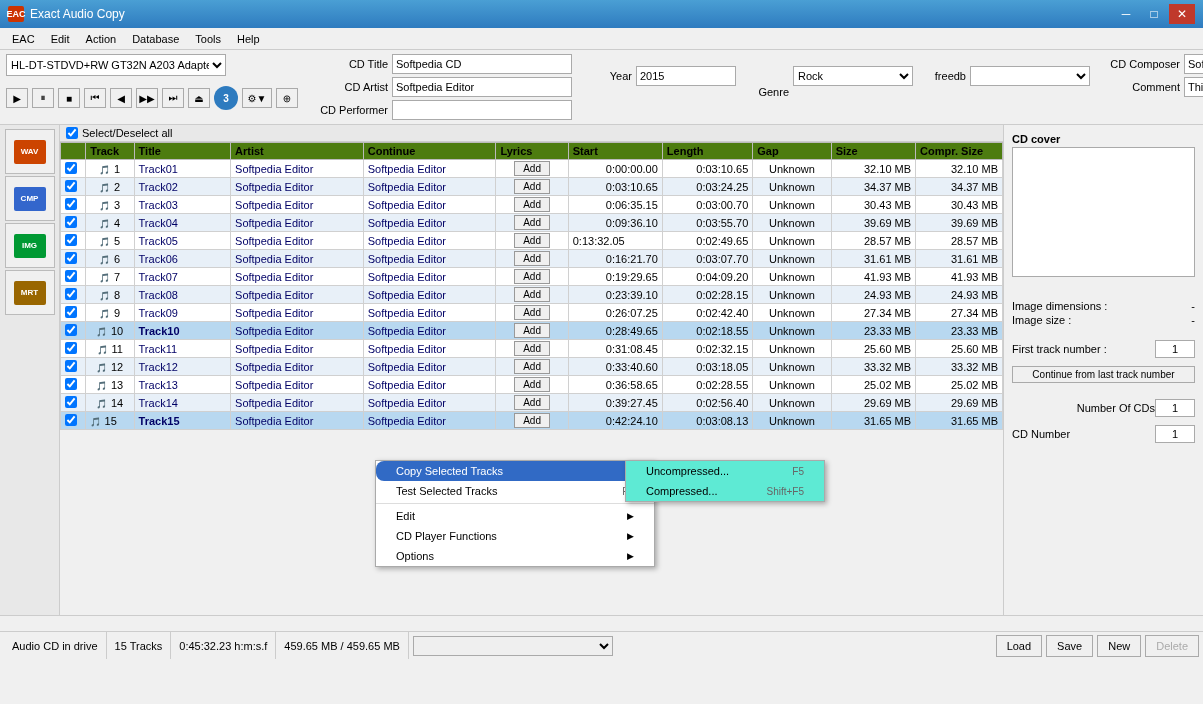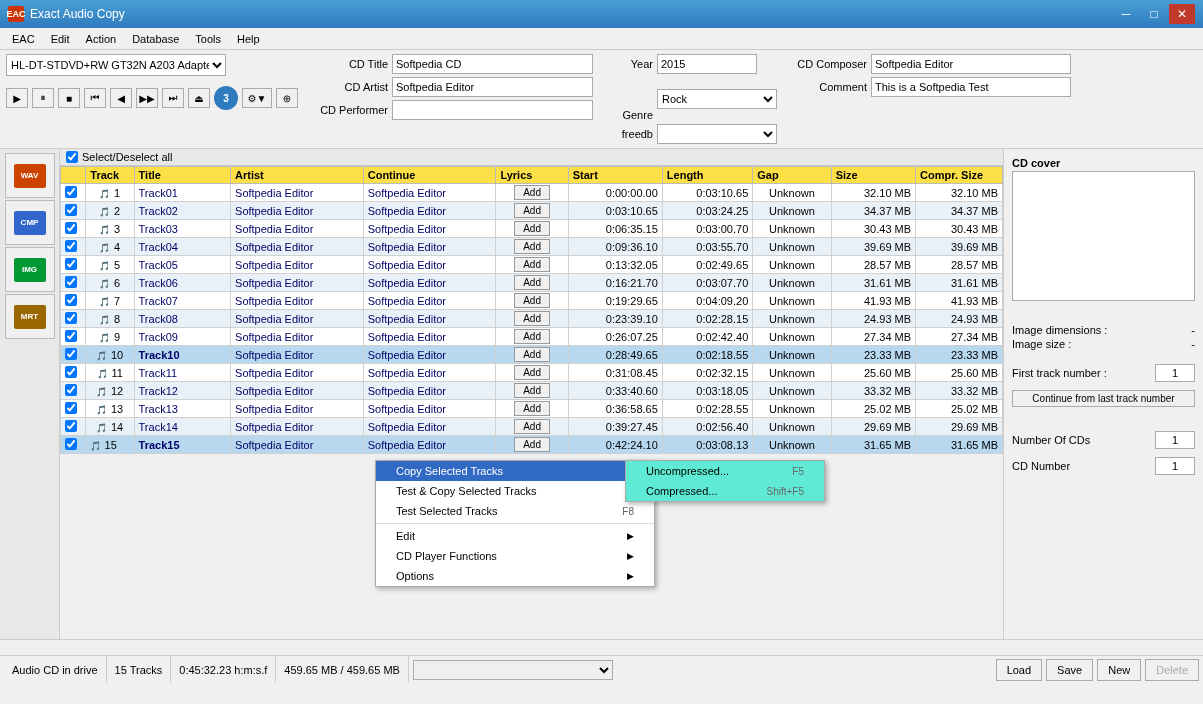--- a/index.html
+++ b/index.html
@@ -20,21 +20,21 @@
 
     
     #toolbar-area { background: #f0f0f0; padding: 4px 8px; border-bottom: 1px solid #ccc; }
     
     
     #drive-row { display: flex; align-items: center; gap: 8px; margin-bottom: 4px; }
     #drive-select { width: 220px; height: 22px; font-size: 11px; border: 1px solid #aaa; background: white; }
     .cd-info-row { display: flex; align-items: center; gap: 4px; }
     .cd-label { width: 80px; font-size: 11px; text-align: right; }
     .cd-input { height: 20px; font-size: 11px; border: 1px solid #aaa; background: white; padding: 1px 3px; }
-    .cd-input-md { width: 201px; }
+    .cd-input-md { width: 180px; }
     .cd-input-lg { width: 200px; }
     
     
     .genre-select { width: 120px; height: 20px; font-size: 11px; border: 1px solid #aaa; background: white; }
 
     
     #playback-row { display: flex; align-items: center; gap: 4px; margin-top: 4px; }
     .pb-btn { width: 22px; height: 20px; background: #f0f0f0; border: 1px solid #aaa; cursor: pointer; display: flex; align-items: center; justify-content: center; font-size: 10px; }
     #track-count-badge { width: 24px; height: 24px; background: #2e7bbf; border-radius: 50%; color: white; display: flex; align-items: center; justify-content: center; font-size: 10px; font-weight: bold; }
     .eject-btn { width: 22px; height: 20px; background: #f0f0f0; border: 1px solid #aaa; cursor: pointer; display: flex; align-items: center; justify-content: center; }
@@ -43,42 +43,42 @@
     #main-area { display: flex; height: calc(704px - 28px - 22px - 90px - 28px); }
     #side-icons { width: 60px; background: #e8e8e8; border-right: 1px solid #ccc; display: flex; flex-direction: column; align-items: center; padding: 4px 2px; gap: 2px; }
     .side-icon { width: 50px; height: 45px; background: #f0f0f0; border: 1px solid #bbb; display: flex; flex-direction: column; align-items: center; justify-content: center; cursor: pointer; font-size: 9px; gap: 1px; }
     .side-icon-img { width: 28px; height: 28px; display: flex; align-items: center; justify-content: center; }
 
     
     #track-list-area { flex: 1; overflow: hidden; display: flex; flex-direction: column; }
     #select-bar { background: #e8e8e8; padding: 2px 6px; display: flex; align-items: center; gap: 4px; border-bottom: 1px solid #ccc; }
     #track-table { flex: 1; overflow-y: auto; overflow-x: auto; }
     table { width: 100%; border-collapse: collapse; font-size: 11px; }
-    th { background: #fde047; border: 1px solid #bbb; padding: 2px 4px; text-align: left; white-space: nowrap; position: sticky; top: 0; z-index: 1; }
+    th { background: #4d7c0f; border: 1px solid #bbb; padding: 2px 4px; text-align: left; white-space: nowrap; position: sticky; top: 0; z-index: 1; }
     td { border: 1px solid #d0d0d0; padding: 1px 4px; white-space: nowrap; }
     tr:nth-child(even) { background: #e8f0f8; }
     tr:nth-child(odd) { background: white; }
     tr.selected { background: #b8d8f0 !important; }
     tr:last-child { background: #b8d8f0 !important; }
     .track-check { width: 14px; }
     .col-lyrics { width: 60px; text-align: center; }
     .add-btn { padding: 1px 8px; font-size: 10px; background: #f0f0f0; border: 1px solid #999; cursor: pointer; }
 
     
     #right-panel { width: 200px; background: #f0f0f0; border-left: 1px solid #ccc; padding: 8px; display: flex; flex-direction: column; gap: 8px; }
     #cd-cover-area { border: 1px solid #aaa; background: white; height: 130px; display: flex; align-items: center; justify-content: center; font-size: 11px; color: #888; }
     .right-label { font-size: 11px; font-weight: bold; margin-bottom: 2px; }
     .right-info-row { display: flex; justify-content: space-between; font-size: 11px; margin-bottom: 2px; }
     .right-input { width: 40px; height: 18px; font-size: 11px; border: 1px solid #aaa; text-align: center; }
     .continue-btn { width: 100%; padding: 2px; font-size: 10px; background: #f0f0f0; border: 1px solid #aaa; cursor: pointer; text-align: center; }
 
     
     #context-menu { position: absolute; top: 460px; left: 375px; background: white; border: 1px solid #aaa; box-shadow: 2px 2px 5px rgba(0,0,0,0.3); z-index: 100; min-width: 280px; font-size: 11px; }
     #submenu-copy { position: absolute; top: 460px; left: 625px; background: #5eead4; border: 1px solid #aaa; box-shadow: 2px 2px 5px rgba(0,0,0,0.3); z-index: 101; min-width: 200px; }
-    .ctx-item { padding: 4px 20px; cursor: pointer; display: flex; justify-content: space-between; align-items: center; }
+    .ctx-item { padding: 4px 20px; cursor: pointer; display: flex; justify-content: space-between; align-items: center; border-radius: 8px; }
     .ctx-item:hover, .ctx-item.active { background: #316ac5; color: white; }
     .ctx-item .shortcut { color: #666; font-size: 10px; margin-left: 20px; }
     .ctx-separator { border-top: 1px solid #ddd; margin: 2px 0; }
     .ctx-item .arrow { font-size: 9px; }
 
     
     #hscroll { background: #f0f0f0; border-top: 1px solid #ccc; height: 16px; }
 
     
     #statusbar { background: #f0f0f0; border-top: 1px solid #ccc; height: 28px; display: flex; align-items: center; padding: 0 4px; gap: 0; }
@@ -151,21 +151,21 @@
       <div class="cd-info-row">
         <span class="cd-label">CD Artist</span>
         <input class="cd-input cd-input-md" type="text" value="Softpedia Editor" style="">
       </div>
       <div class="cd-info-row">
         <span class="cd-label">CD Performer</span>
         <input class="cd-input cd-input-md" type="text" value="" style="">
       </div>
     </div>
 
-    <div style="display: flex; flex-direction: column; gap: 3px;">
+    <div style="display: flex; flex-direction: row; gap: 3px;">
       <div class="cd-info-row">
         <span class="cd-label" style="width:50px;">Year</span>
         <input class="cd-input" type="text" value="2015" style="width: 100px;">
       </div>
       <div class="cd-info-row">
         <span class="cd-label" style="width:50px;margin-top:32px;">Genre</span>
         <select class="genre-select">
           <option>Rock</option>
           <option>Pop</option>
           <option>Jazz</option>
@@ -299,21 +299,21 @@
             <tr>
     <td class="track-check"><input type="checkbox" checked="" style=""></td>
     <td style="width:40px; text-align:center;">
       <span style="font-size:9px;">🎵</span>
       <span>5</span>
     </td>
     <td style="color: #000066; font-weight: normal;">Track05</td>
     <td style="color: #000066;">Softpedia Editor</td>
     <td style="color: #000066;">Softpedia Editor</td>
     <td class="col-lyrics" style="text-align:center;"><button class="add-btn">Add</button></td>
-    <td style="text-align:right;">0:13:32.05</td>
+    <td style="">0:13:32.05</td>
     <td style="text-align:right;">0:02:49.65</td>
     <td style="text-align:center;">Unknown</td>
     <td style="text-align:right;">28.57 MB</td>
     <td style="text-align:right;">28.57 MB</td>
   </tr>
             <tr>
     <td class="track-check"><input type="checkbox" checked="" style=""></td>
     <td style="width:40px; text-align:center;">
       <span style="font-size:9px;">🎵</span>
       <span>6</span>
@@ -492,21 +492,21 @@
         <span>-</span>
       </div>
     </div>
     <div style="margin-top: 4px; display: flex; justify-content: space-between; align-items: center;">
       <span>First track number :</span>
       <input class="right-input" type="text" value="1" style="">
     </div>
     <button class="continue-btn">
       <span>Continue from last track number</span>
     </button>
-    <div style="margin-top: 16px; display: flex; justify-content: space-between; align-items: center;">
+    <div style="margin-top: 8px; display: flex; justify-content: flex-end; align-items: center;">
       <span>Number Of CDs</span>
       <input class="right-input" type="text" value="1" style="">
     </div>
     <div style="display: flex; justify-content: space-between; align-items: center;">
       <span>CD Number</span>
       <input class="right-input" type="text" value="1" style="">
     </div>
   </div>
 </div>
 
@@ -529,24 +529,20 @@
   <button class="status-btn">New</button>
   <button class="status-btn" style="color:#aaa;">Delete</button>
 </div>
 
 <div id="context-menu">
   <div class="ctx-item active">
     <span>Copy Selected Tracks</span>
     <span class="arrow">▶</span>
   </div>
   <div class="ctx-item">
-    <span>Test &amp; Copy Selected Tracks</span>
-    <span class="arrow">▶</span>
-  </div>
-  <div class="ctx-item">
     <span>Test Selected Tracks</span>
     <span class="shortcut">F8</span>
   </div>
   <div class="ctx-separator"></div>
   <div class="ctx-item">
     <span>Edit</span>
     <span class="arrow">▶</span>
   </div>
   <div class="ctx-item">
     <span>CD Player Functions</span>

